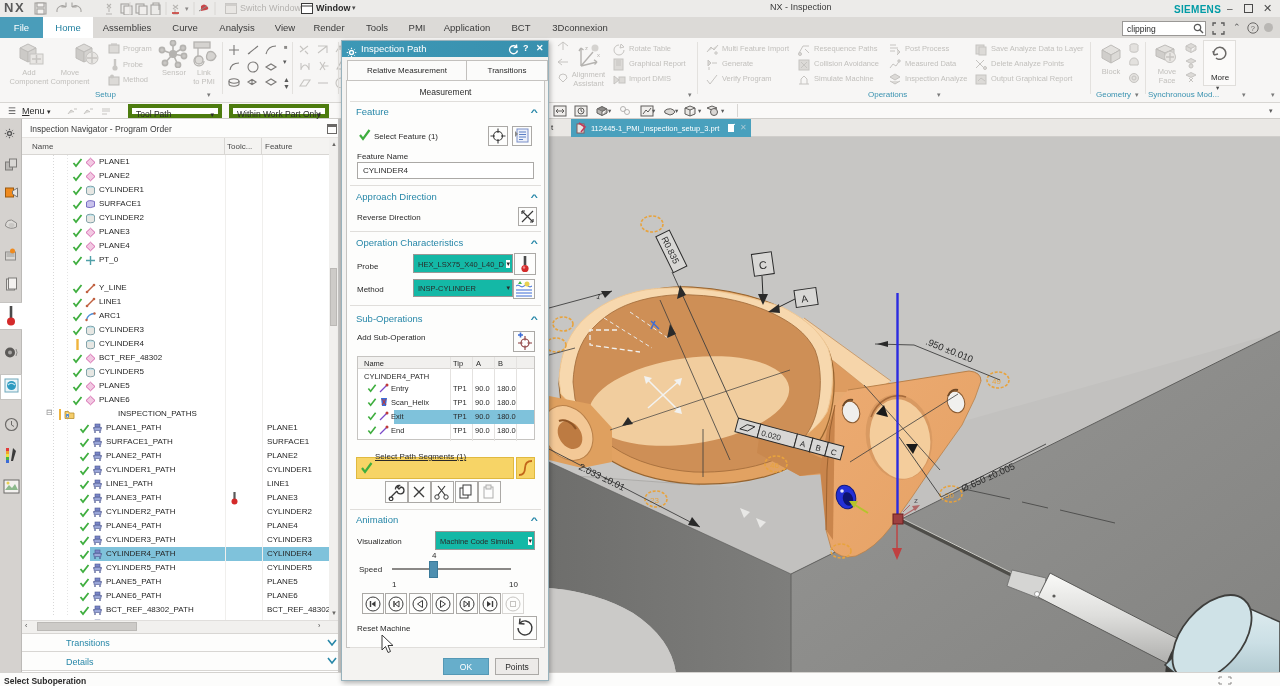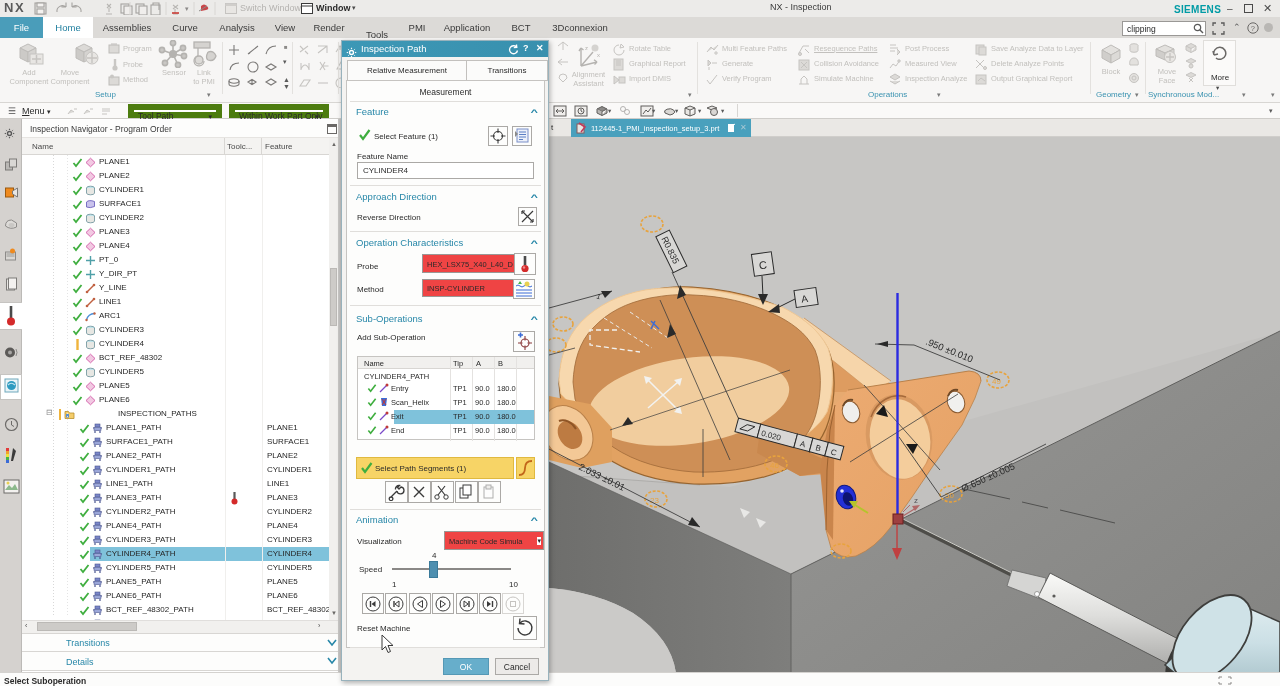--- a/index.html
+++ b/index.html
@@ -5,39 +5,39 @@
 body { position:relative; background:#C7C6C4; }
 .abs { position:absolute; }
 #titlebar { left:0; top:0; width:1280px; height:17px; background:#ECEBE9; }
 #tabrow { left:0; top:17px; width:1280px; height:21px; background:#DCDAD7; }
 .rtab { position:absolute; top:17px; height:21px; line-height:21px; font-size:9.5px; color:#3A3A3A; text-align:center; }
 #ribbon { left:0; top:38px; width:1280px; height:65px; background:#F7F6F5; border-bottom:1px solid #D8D6D3; }
 .glabel { position:absolute; font-size:7.5px; color:#C2C0BD; text-align:center; line-height:8.5px; }
 .grouplbl { position:absolute; font-size:8px; color:#3A92B0; }
 .sep { position:absolute; width:1px; background:#E3E1DE; }
 #toolbar { left:0; top:103px; width:1280px; height:16px; background:#FAF9F8; border-bottom:1px solid #CFCDCA; }
-.combo { position:absolute; background:#FFFFFF; border:6px solid #4d7c0f; font-size:8.5px; color:#2A2A2A; }
+.combo { position:absolute; background:#FFFFFF; border:4px solid #4d7c0f; font-size:8.5px; color:#2A2A2A; }
 #sidebar { left:0; top:119px; width:22px; height:567px; background:#D5D2CF; border-right:1px solid #BCBAB7; }
 #panel { left:22px; top:119px; width:316px; height:553px; background:#FFFFFF; }
 #panhead { left:22px; top:120px; width:316px; height:18px; background:#FDFDFC; font-size:8.5px; color:#3A3A3A; border-bottom:1px solid #E6E4E1; }
 #colhead { left:22px; top:138px; width:316px; height:17px; background:#F4F3F1; font-size:8px; color:#4A4A4A; border-bottom:1px solid #D8D6D3; }
 #tree { left:22px; top:155px; width:307px; height:465px; background:#FFFFFF; overflow:hidden; }
 .trow { position:absolute; left:0; width:307px; height:14px; font-size:8px; color:#262626; white-space:nowrap; }
 .trow .nm { position:absolute; top:2px; }
 .trow .ft { position:absolute; left:245px; top:2px; }
 .deprow { left:22px; width:316px; height:18px; background:#FDFDFC; color:#2787A8; font-size:9px; border-top:1px solid #D8D6D3; }
 #vtabbar { left:549px; top:119px; width:731px; height:18px; background:#EAE8E5; border-bottom:1px solid #D0CECB; }
 #statusbar { left:0; top:672px; width:1280px; height:14px; background:#FCFCFB; border-top:1px solid #D4D2CF; font-size:8.5px; color:#2A2A2A; }
 #dialog { left:341px; top:40px; width:208px; height:641px; background:#F4F3F1; border:1px solid #98B2BC; box-shadow:1px 2px 5px rgba(0,0,0,0.3); }
 .sect { position:absolute; left:9px; font-size:9.5px; color:#2787A8; }
 .chev { position:absolute; left:185px; font-size:8px; color:#2787A8; font-weight:bold; transform:scaleX(1.6); }
 .dtext { position:absolute; font-size:8px; color:#2A2A2A; white-space:nowrap; }
 .hr { position:absolute; left:3px; width:191px; height:1px; background:#E0DEDB; }
 .dbtn { position:absolute; background:#FDFDFC; border:1px solid #ABA9A6; }
-.ddrop { position:absolute; background:#ef4444; border:1px solid #9A9896; font-size:7.5px; color:#2A2A2A; white-space:nowrap; overflow:hidden;margin-left:9px; }
+.ddrop { position:absolute; background:#14b8a6; border:1px solid #9A9896; font-size:7.5px; color:#2A2A2A; white-space:nowrap; overflow:hidden; }
 
 </style></head><body>
 <div class="abs" id="titlebar"></div>
 <div class="abs" style="left:4px;top:0px;font-size:13px;font-weight:bold;color:#5A5A5A;letter-spacing:1.5px;">NX</div>
 <svg class="abs" style="left:33px;top:2px;" width="330" height="13" viewBox="0 0 330 13">
     <g stroke="#A5A3A0" fill="none" stroke-width="1.1">
       <rect x="2" y="1" width="11" height="11" fill="#E3E1DE"></rect>
       <rect x="4" y="1" width="7" height="4" fill="#F3F1EF"></rect>
       <rect x="4" y="7" width="7" height="5" fill="#F3F1EF"></rect>
       <path d="M24,10 A5.5,5.5 0 0 1 33,5 M33,5 L33,0.5 M33,5 L28.5,5"></path>
@@ -80,21 +80,21 @@
   </svg>
 <div class="abs" style="left:1263px;top:2px;font-size:11px;color:#4A4A4A;">✕</div>
 <div class="abs" id="tabrow"></div>
 <div class="rtab" style="left:0;width:43px;background:#4A9DBA;color:#FFFFFF;">File</div>
 <div class="rtab" style="left:43px;width:50px;background:#FFFFFF;color:#1E7E9E;">Home</div>
 <div class="rtab" style="left:96px;width:62px;">Assemblies</div>
 <div class="rtab" style="left:162px;width:46px;">Curve</div>
 <div class="rtab" style="left:212px;width:50px;">Analysis</div>
 <div class="rtab" style="left:266px;width:38px;">View</div>
 <div class="rtab" style="left:306px;width:46px;">Render</div>
-<div class="rtab" style="left:356px;width:42px;margin-top:7px;">Tools</div>
+<div class="rtab" style="left:356px;width:42px;">Tools</div>
 <div class="rtab" style="left:400px;width:34px;">PMI</div>
 <div class="rtab" style="left:436px;width:62px;">Application</div>
 <div class="rtab" style="left:502px;width:38px;">BCT</div>
 <div class="rtab" style="left:544px;width:72px;">3Dconnexion</div>
 <div class="abs" style="left:1122px;top:21px;width:84px;height:15px;background:#FFFFFF;border:1px solid #9A9896;font-size:8.5px;color:#2A2A2A;">
     <span style="position:absolute;left:4px;top:2px;">clipping</span>
   </div>
 <svg class="abs" style="left:1193px;top:23px;" width="11" height="11" viewBox="0 0 11 11">
     <circle cx="4.5" cy="4.5" r="3.2" fill="none" stroke="#5A5A5A" stroke-width="1.2"></circle>
     <path d="M7,7 L10,10" stroke="#5A5A5A" stroke-width="1.4"></path>
@@ -242,40 +242,40 @@
       <rect x="7" y="4" width="6" height="6"></rect>
     </g>
   </svg>
 <div class="glabel" style="left:629px;top:75px;width:97px;text-align:left;">Import DMIS</div>
 <div class="sep" style="left:697px;top:42px;height:52px;"></div>
 <svg class="abs" style="left:705px;top:43px;" width="14" height="13" viewBox="0 0 14 13">
     <g stroke="#C6C4C1" fill="#DCDAD7" stroke-width="1">
       <path d="M2,9 l4,-5 l3,3 l4,-5 M9,10 h4 M11,8 v4"></path>
     </g>
   </svg>
-<div class="glabel" style="left:722px;top:45px;width:120px;text-align:left;">Multi Feature Paths</div>
+<div class="glabel" style="left:722px;top:45px;width:120px;text-align:left;">Multi Feature Import</div>
 <svg class="abs" style="left:705px;top:58px;" width="14" height="13" viewBox="0 0 14 13">
     <g stroke="#C6C4C1" fill="#DCDAD7" stroke-width="1">
       <path d="M3,2 l3,3 l-3,3 Z M7,5 h5 M4,9 v3"></path>
     </g>
   </svg>
 <div class="glabel" style="left:722px;top:60px;width:120px;text-align:left;">Generate</div>
 <svg class="abs" style="left:705px;top:73px;" width="14" height="13" viewBox="0 0 14 13">
     <g stroke="#C6C4C1" fill="#DCDAD7" stroke-width="1">
       <path d="M2,7 l3,4 l7,-9" fill="none"></path>
     </g>
   </svg>
 <div class="glabel" style="left:722px;top:75px;width:120px;text-align:left;">Verify Program</div>
 <svg class="abs" style="left:797px;top:43px;" width="14" height="13" viewBox="0 0 14 13">
     <g stroke="#C6C4C1" fill="#DCDAD7" stroke-width="1">
       <path d="M2,10 l4,-7 M6,3 h6 M8,6 l4,4" fill="none"></path>
       <circle cx="3" cy="11" r="1.5"></circle>
     </g>
   </svg>
-<div class="glabel" style="left:814px;top:45px;width:120px;text-align:left;text-decoration:underline;">Resequence Paths</div>
+<div class="glabel" style="left:814px;top:45px;width:120px;text-align:left;">Resequence Paths</div>
 <svg class="abs" style="left:797px;top:58px;" width="14" height="13" viewBox="0 0 14 13">
     <g stroke="#C6C4C1" fill="#DCDAD7" stroke-width="1">
       <rect x="2" y="2" width="10" height="10"></rect>
       <path d="M4,4 l6,6 M10,4 l-6,6"></path>
     </g>
   </svg>
 <div class="glabel" style="left:814px;top:60px;width:120px;text-align:left;">Collision Avoidance</div>
 <svg class="abs" style="left:797px;top:73px;" width="14" height="13" viewBox="0 0 14 13">
     <g stroke="#C6C4C1" fill="#DCDAD7" stroke-width="1">
       <path d="M2,11 h10 M4,11 v-5 l3,-3 l3,3 v5" fill="none"></path>
@@ -287,21 +287,21 @@
       <path d="M2,2 h6 M2,5 h8 M2,8 h5 M9,6 l3,3 l-3,3"></path>
     </g>
   </svg>
 <div class="glabel" style="left:905px;top:45px;width:120px;text-align:left;">Post Process</div>
 <svg class="abs" style="left:888px;top:58px;" width="14" height="13" viewBox="0 0 14 13">
     <g stroke="#C6C4C1" fill="#DCDAD7" stroke-width="1">
       <path d="M2,10 l3,-4 l3,2 l4,-6" fill="none"></path>
       <circle cx="11" cy="3" r="1.2"></circle>
     </g>
   </svg>
-<div class="glabel" style="left:905px;top:60px;width:120px;text-align:left;">Measured View</div>
+<div class="glabel" style="left:905px;top:60px;width:120px;text-align:left;">Measured Data</div>
 <svg class="abs" style="left:888px;top:73px;" width="14" height="13" viewBox="0 0 14 13">
     <g stroke="#C6C4C1" fill="#DCDAD7" stroke-width="1">
       <path d="M2,4 l5,-3 l5,3 l-5,3 Z M2,8 l5,3 l5,-3"></path>
     </g>
   </svg>
 <div class="glabel" style="left:905px;top:75px;width:120px;text-align:left;">Inspection Analyze</div>
 <svg class="abs" style="left:974px;top:43px;" width="14" height="13" viewBox="0 0 14 13">
     <g stroke="#C6C4C1" fill="#DCDAD7" stroke-width="1">
       <rect x="2" y="2" width="8" height="9"></rect>
       <rect x="5" y="4" width="7" height="8"></rect>
@@ -569,29 +569,20 @@
       <span class="nm" style="left:77px;">PLANE4</span>
     </div>
 <div class="trow" style="top:98px;">
       <svg style="position:absolute;left:50px;top:2px;" width="11" height="11" viewBox="0 0 11 11">
         <path d="M1.5,6 L4,9 L9.5,2" stroke="#3FAE3F" stroke-width="1.8" fill="none"></path>
       </svg>
       <svg style="position:absolute;left:63px;top:2px;" width="11" height="11" viewBox="0 0 11 11">
         <path d="M5.5,1 L5.5,10 M1,5.5 L10,5.5" stroke="#4FA0A8" stroke-width="1.4"></path>
       </svg>
       <span class="nm" style="left:77px;">PT_0</span>
-    </div>
-<div class="trow" style="top:112px;">
-      <svg style="position:absolute;left:50px;top:2px;" width="11" height="11" viewBox="0 0 11 11">
-        <path d="M1.5,6 L4,9 L9.5,2" stroke="#3FAE3F" stroke-width="1.8" fill="none"></path>
-      </svg>
-      <svg style="position:absolute;left:63px;top:2px;" width="11" height="11" viewBox="0 0 11 11">
-        <path d="M5.5,1 L5.5,10 M1,5.5 L10,5.5" stroke="#4FA0A8" stroke-width="1.4"></path>
-      </svg>
-      <span class="nm" style="left:77px;">Y_DIR_PT</span>
     </div>
 <div class="trow" style="top:126px;">
       <svg style="position:absolute;left:50px;top:2px;" width="11" height="11" viewBox="0 0 11 11">
         <path d="M1.5,6 L4,9 L9.5,2" stroke="#3FAE3F" stroke-width="1.8" fill="none"></path>
       </svg>
       <svg style="position:absolute;left:63px;top:2px;" width="11" height="11" viewBox="0 0 11 11">
         <path d="M2,9 L9,2" stroke="#C06040" stroke-width="1.4"></path>
         <circle cx="2" cy="9" r="1.3" fill="#C06040"></circle>
         <circle cx="9" cy="2" r="1.3" fill="#C06040"></circle>
       </svg>
@@ -1226,21 +1217,21 @@
         </svg>
         <span style="position:absolute;left:33px;top:69px;">End</span>
         <span style="position:absolute;left:95px;top:69px;">TP1</span>
         <span style="position:absolute;left:117px;top:69px;">90.0</span>
         <span style="position:absolute;left:139px;top:69px;">180.0</span>
       </div>
       <div style="position:absolute;left:9px;top:376px;width:158px;height:22px;background:#F7D466;border:1px solid #E0B93F;"></div>
       <svg style="position:absolute;left:13px;top:380px;" width="13" height="13" viewBox="0 0 13 13">
         <path d="M2,7 L5,11 L11.5,2" stroke="#3FAE3F" stroke-width="2.2" fill="none"></path>
       </svg>
-      <div class="dtext" style="left:28px;top:383px;">Select Path Segments (1)</div>
+      <div class="dtext" style="left:28px;top:371px;text-decoration:underline;">Select Path Segments (1)</div>
       <div class="dbtn" style="left:169px;top:376px;width:19px;height:22px;background:#F7D466;border-color:#E0B93F;"><svg width="17" height="20" viewBox="0 0 17 20">
           <path d="M2,17 Q8,17 8,10 Q8,3 15,3" stroke="#C2661A" stroke-width="1.8" fill="none"></path>
         </svg></div>
       <div class="dbtn" style="left:38.0px;top:400px;width:23px;height:22px;"><svg width="18" height="18" viewBox="0 0 18 18" style="margin:1px 0 0 1px;">
           <path d="M4,14 l6,-6 M10,8 a3.5,3.5 0 1 0 4,-4 l-2,2 l-1.5,-1.5 l2,-2 a3.5,3.5 0 0 0 -4,4 M4,14 a1.8,1.8 0 1 0 0.1,0" fill="none" stroke="#3A3A3A" stroke-width="1.3"></path>
         </svg></div>
       <div class="dbtn" style="left:61.2px;top:400px;width:23px;height:22px;"><svg width="18" height="18" viewBox="0 0 18 18" style="margin:1px 0 0 1px;">
           <path d="M4,4 L14,14 M14,4 L4,14" stroke="#3A3A3A" stroke-width="1.4"></path>
         </svg></div>
       <div class="dbtn" style="left:84.4px;top:400px;width:23px;height:22px;"><svg width="18" height="18" viewBox="0 0 18 18" style="margin:1px 0 0 1px;">
@@ -1307,16 +1298,16 @@
       <div class="dtext" style="left:10px;top:543px;">Reset Machine</div>
       <div class="dbtn" style="left:166px;top:535px;width:24px;height:24px;"><svg width="22" height="22" viewBox="0 0 22 22">
           <g transform="scale(-1,1) translate(-22,0)">
             <path d="M16,6 a7,7 0 1 0 2,5" fill="none" stroke="#3A3A3A" stroke-width="1.4"></path>
             <path d="M16,1.5 l0.5,5 l-5,0.5" fill="none" stroke="#3A3A3A" stroke-width="1.4"></path>
           </g>
         </svg></div>
       <div class="hr" style="top:566px;width:190px;"></div>
     </div>
     <div style="position:absolute;left:101px;top:617px;width:46px;height:17px;background:#67AECB;color:#FFFFFF;font-size:8.5px;text-align:center;line-height:17px;border:1px solid #5598B5;">OK</div>
-    <div style="position:absolute;left:153px;top:617px;width:44px;height:17px;background:#ECEAE8;color:#2A2A2A;font-size:8.5px;text-align:center;line-height:17px;border:1px solid #ABA9A6;">Cancel</div>
+    <div style="position:absolute;left:153px;top:617px;width:44px;height:17px;background:#ECEAE8;color:#2A2A2A;font-size:8.5px;text-align:center;line-height:17px;border:1px solid #ABA9A6;">Points</div>
   </div>
 <svg class="abs" style="left:381px;top:634px;z-index:60;" width="14" height="21" viewBox="0 0 14 21">
     <path d="M1,1 L1,16 L4.5,12.5 L7,18.5 L9.5,17.5 L7,11.5 L12,11.5 Z" fill="#FFFFFF" stroke="#3A3A3A" stroke-width="1"></path>
   </svg>
 </body></html>

